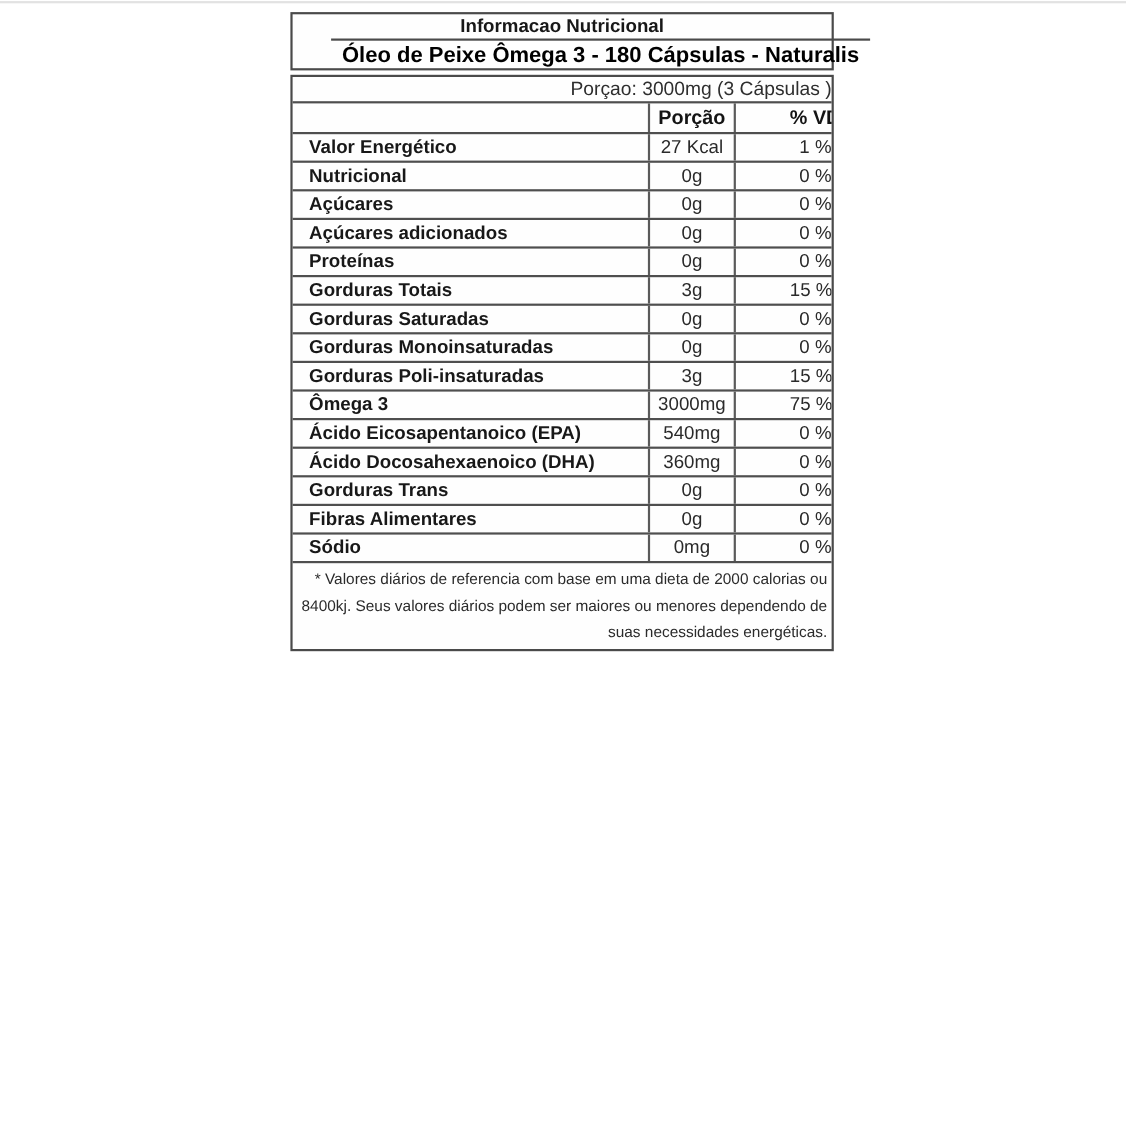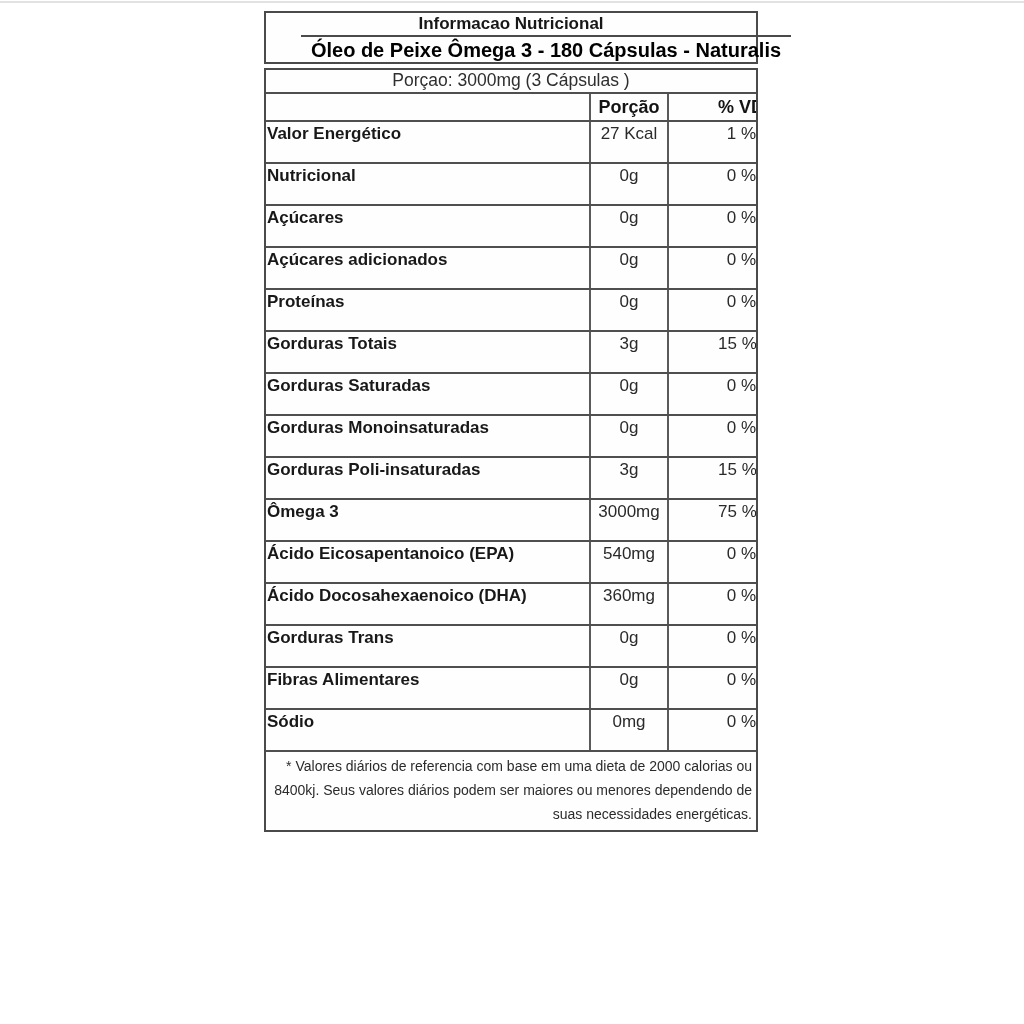--- a/index.html
+++ b/index.html
@@ -25,38 +25,38 @@
     height: 22px; line-height: 21px; text-align: center;
     font-weight: bold; font-size: 17px; color: #171717;
   }
   .subtitle {
     height: 27px; line-height: 26px; text-align: center;
     font-weight: bold; font-size: 20px; color: #000000;
     border-top: 2px solid #4a4a4a;
     margin-left: 35px;
   }
   .serving {
-    height: 22px; line-height: 21px; text-align: center;
+    height: 22px; line-height: 21px; text-align: right;
     font-size: 17.5px; font-weight: normal; color: #2e2e2e;
   }
   .grid-row {
     display: grid;
     grid-template-columns: 1fr 80px 62px;
     border-top: 2px solid #4f4f4f;
     gap: 25px;
   }
   .cell { overflow: hidden; white-space: nowrap; }
   .label-cell {
-    text-align: left; padding-left: 1px;
+    text-align: left; padding-left: 15px;
     font-weight: bold; font-size: 17px;
     height: 24px; line-height: 24px; color: #181818;
   }
   .val-cell {
     text-align: center; font-size: 17px; font-weight: normal;
-    height: 40px; line-height: 24px; color: #2a2a2a;
+    height: 24px; line-height: 24px; color: #2a2a2a;
     border-left: 2px solid #5a5a5a; border-right: 2px solid #5a5a5a;
   }
   .dv-cell {
     text-align: right; font-size: 17px; font-weight: normal;
     height: 24px; line-height: 24px; color: #2a2a2a; padding-left: 24px;
   }
   .header-row .label-cell { font-weight: bold; }
   .header-row .val-cell, .header-row .dv-cell {
     font-weight: bold; font-size: 18px; color: #141414;
     height: 26px; line-height: 26px;

